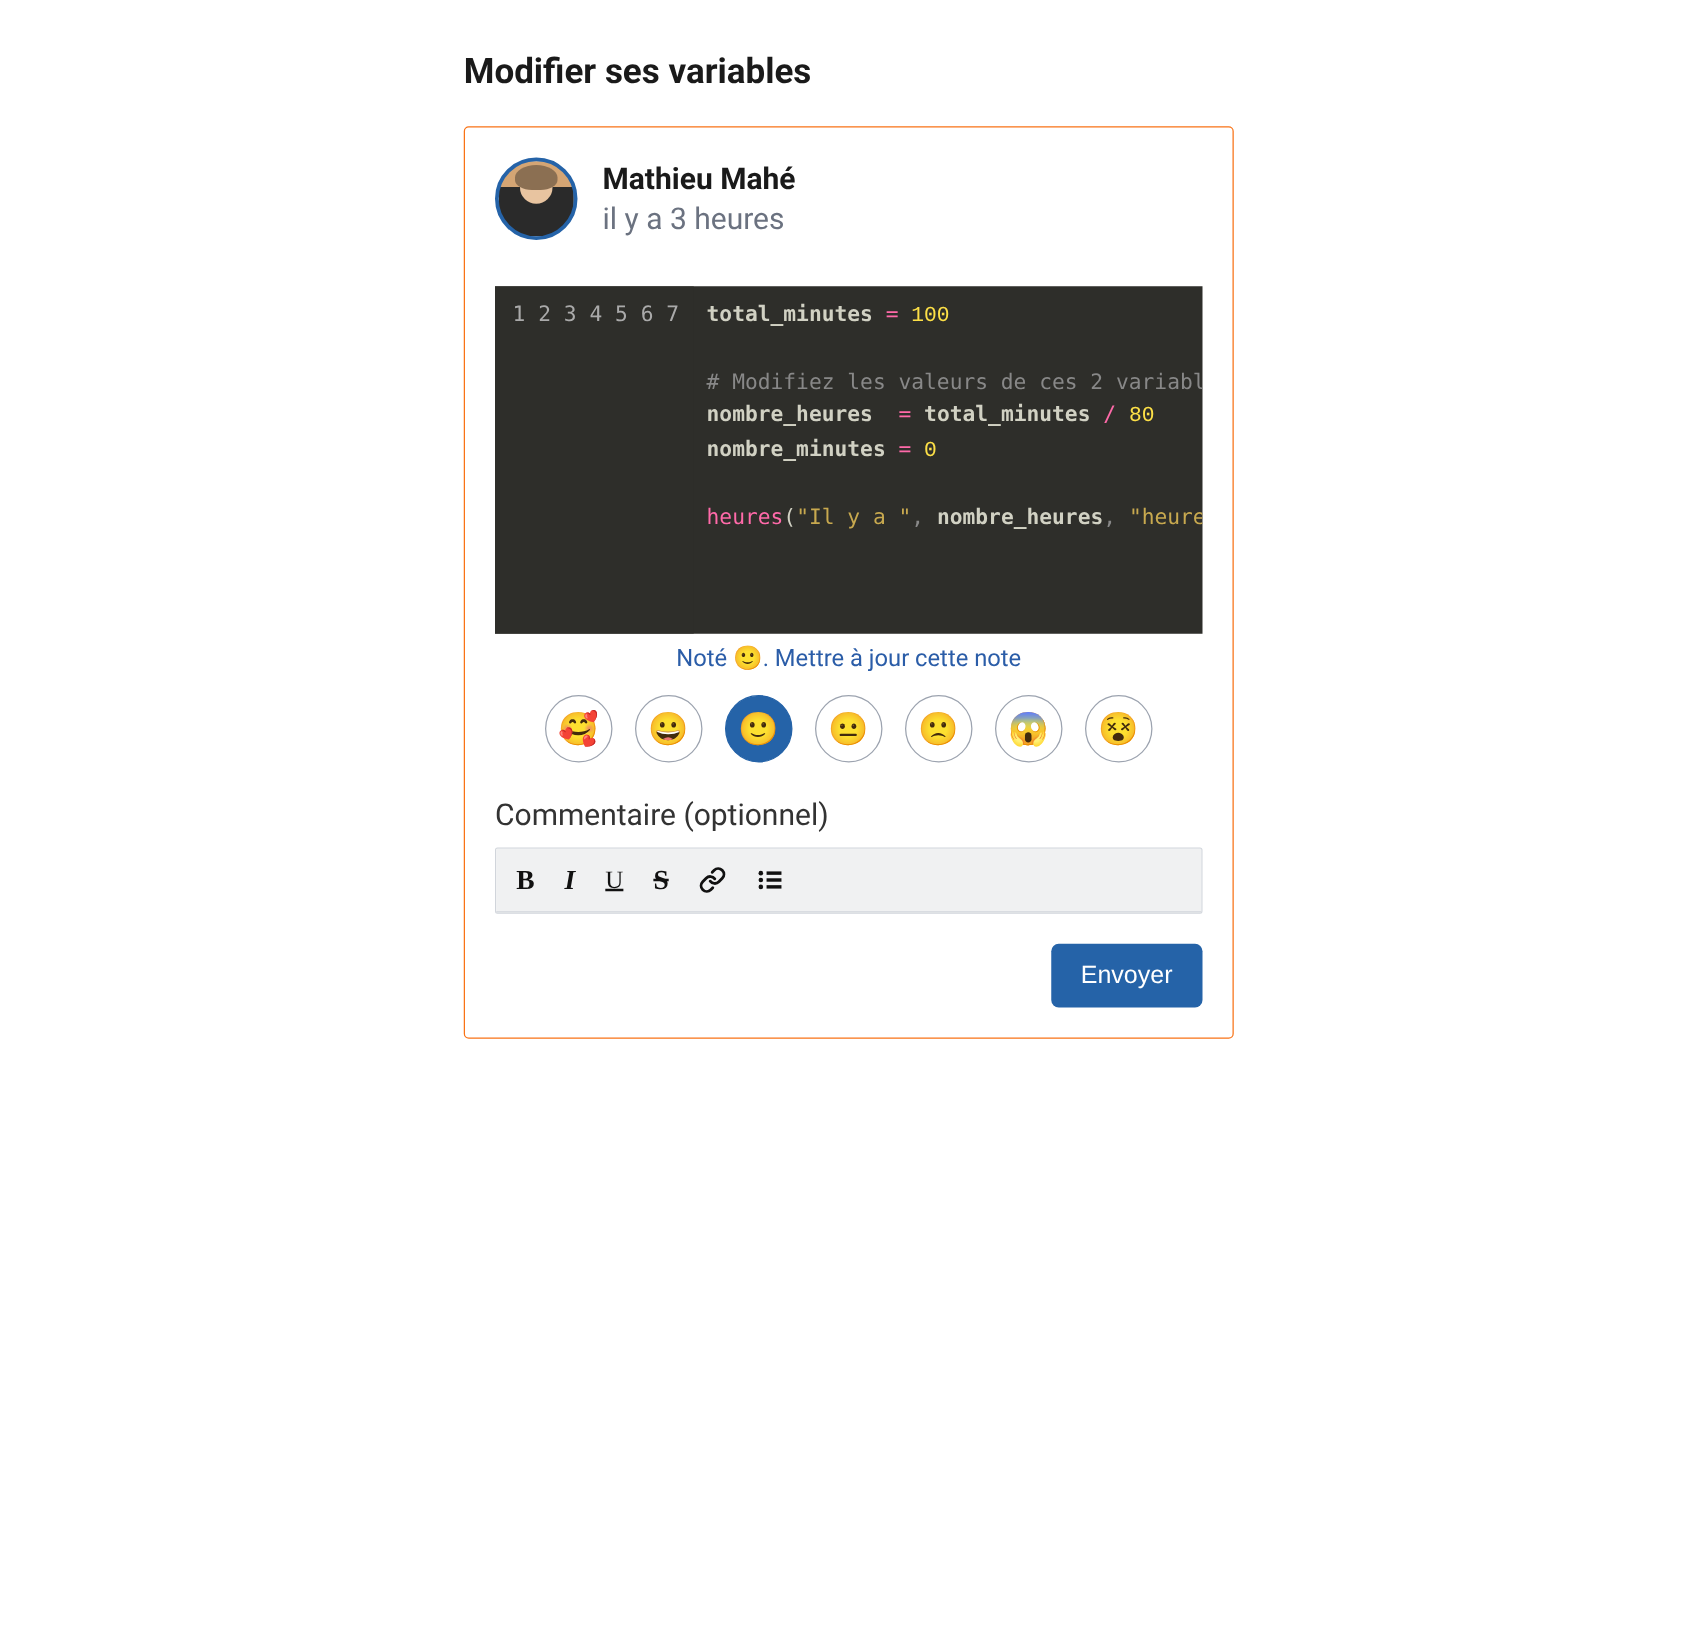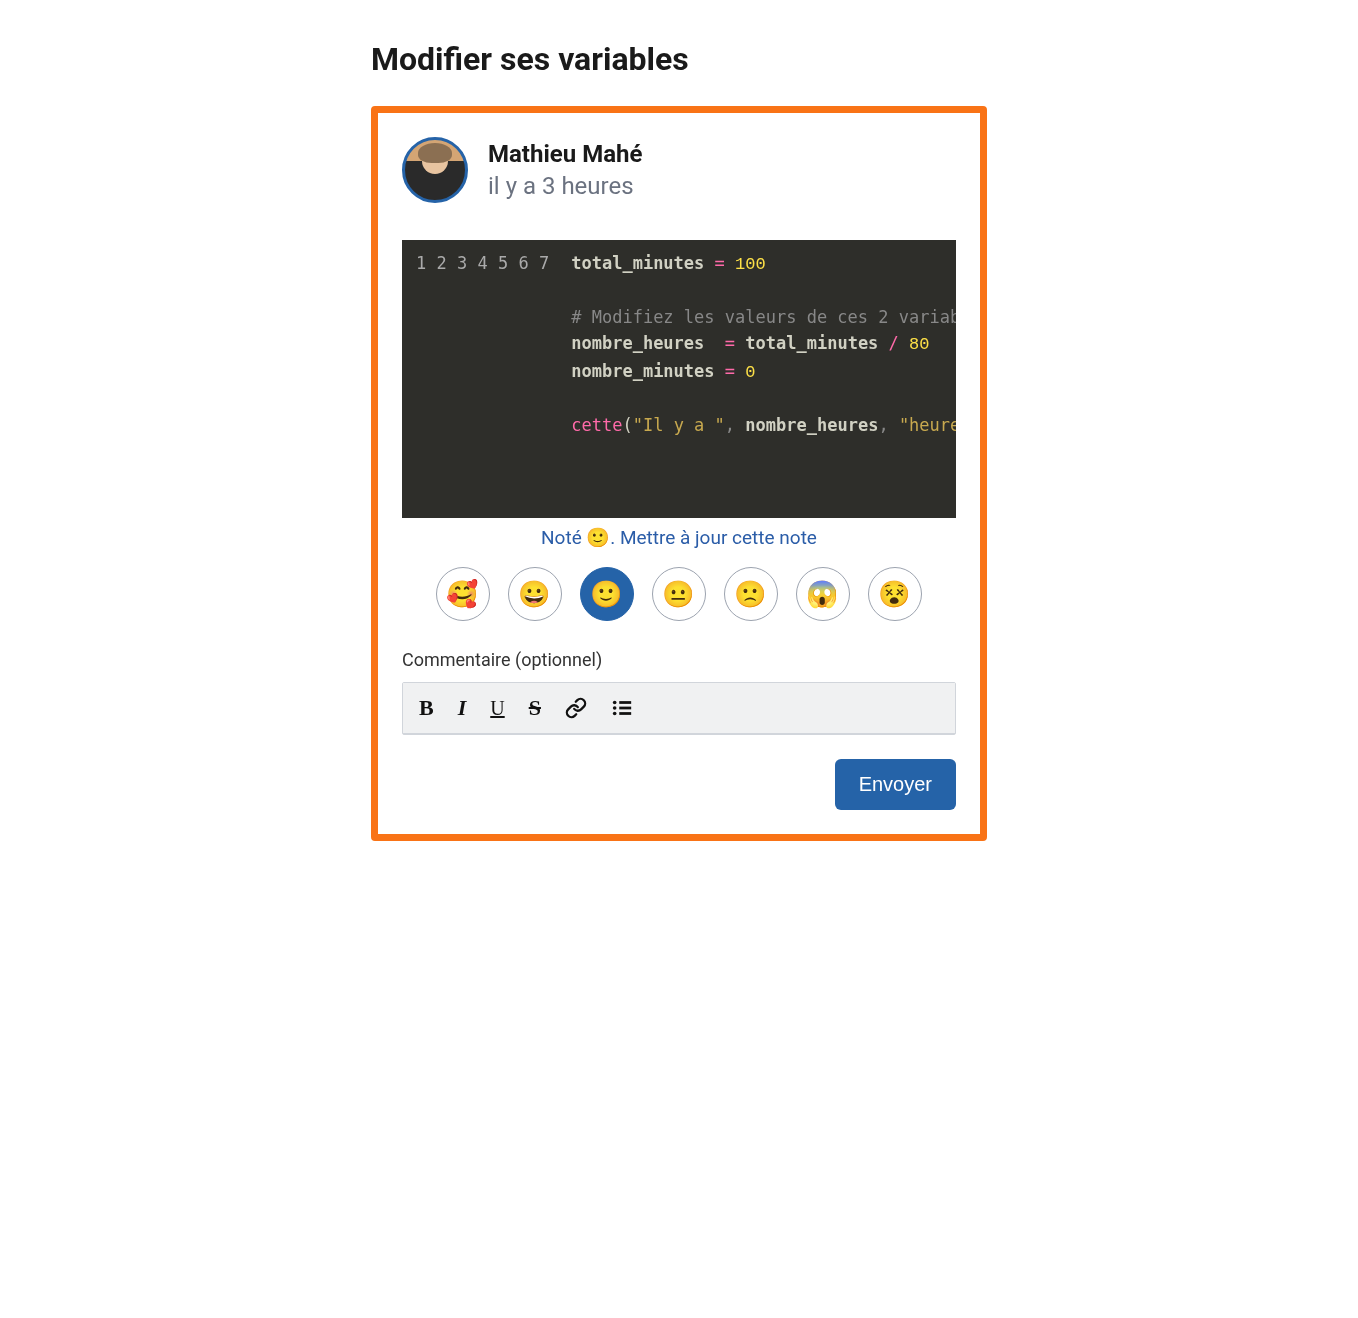--- a/index.html
+++ b/index.html
@@ -11,27 +11,27 @@
       font-family: -apple-system, BlinkMacSystemFont, "Segoe UI", Roboto, Helvetica, Arial, sans-serif;
       background: #ffffff;
       padding: 40px 0;
     }
     .container {
       max-width: 640px;
       margin: 0 auto;
       padding: 0 12px;
     }
     .page-title {
-      font-size: 32px;
+      font-size: 28px;
       font-weight: 700;
       color: #1a1a1a;
       margin-bottom: 28px;
     }
     .card {
-      border: 7px solid #f97316;
+      border: 1px solid #f97316;
       border-radius: 4px;
       padding: 24px;
       background: #fff;
     }
     .user-header {
       display: flex;
       align-items: center;
       gap: 20px;
       margin-bottom: 22px;
     }
@@ -141,21 +141,21 @@
       align-items: center;
       justify-content: center;
       font-size: 26px;
       cursor: pointer;
     }
     .emoji-btn.selected {
       background: #2563a8;
       border-color: #2563a8;
     }
     .section-label {
-      font-size: 18px;
+      font-size: 24px;
       color: #333;
       margin-bottom: 12px;
     }
     .editor {
       border: 1px solid #d1d5db;
       border-radius: 2px;
       margin-bottom: 24px;
     }
     .editor-toolbar {
       background: #f0f1f2;
@@ -228,21 +228,21 @@
 <span>4</span>
 <span>5</span>
 <span>6</span>
 <span>7</span></div>
       <div class="code-content"><span class="tok-var">total_minutes</span> <span class="tok-op">=</span> <span class="tok-num">100</span>
 
 <span class="tok-comment"># Modifiez les valeurs de ces 2 variables</span>
 <span class="tok-var">nombre_heures</span>  <span class="tok-op">=</span> <span class="tok-var">total_minutes</span> <span class="tok-op">/</span> <span class="tok-num">80</span>
 <span class="tok-var">nombre_minutes</span> <span class="tok-op">=</span> <span class="tok-num">0</span>
 
-<span class="tok-func">cette</span><span class="tok-paren">(</span><span class="tok-str">"Il y a "</span><span class="tok-punct">,</span> <span class="tok-var">nombre_heures</span><span class="tok-punct">,</span> <span class="tok-str">"heures et</span></div>
+<span class="tok-func">heures</span><span class="tok-paren">(</span><span class="tok-str">"Il y a "</span><span class="tok-punct">,</span> <span class="tok-var">nombre_heures</span><span class="tok-punct">,</span> <span class="tok-str">"heures et</span></div>
     </div>
 
     <div class="rating-line">
       <span>Noté </span><span>🙂</span><span>. </span><a href="#">Mettre à jour cette note</a>
     </div>
 
     <div class="emoji-row">
       <button class="emoji-btn">🥰</button>
       <button class="emoji-btn">😀</button>
       <button class="emoji-btn selected">🙂</button>

